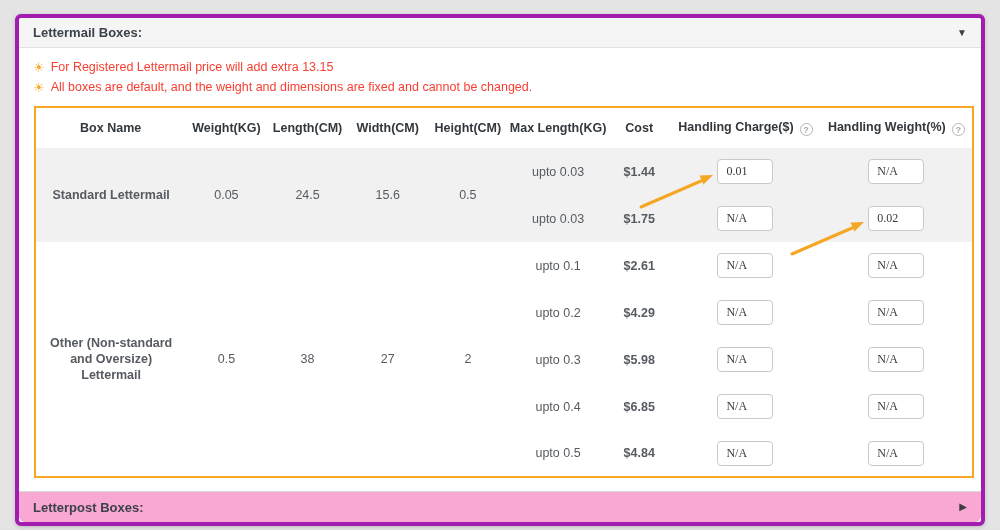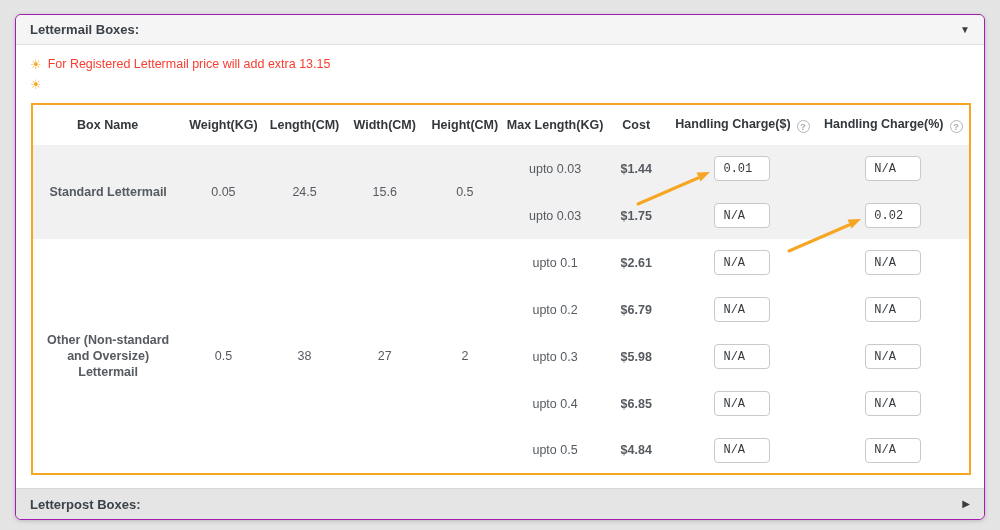--- a/index.html
+++ b/index.html
@@ -7,21 +7,21 @@
   body {
     background:#e4e4e4;
     font-family:"Liberation Sans","DejaVu Sans",sans-serif;
     overflow:hidden;
   }
   #app { position:relative; width:1000px; height:530px; }
 
   .panel {
     position:absolute; left:15px; top:14px; width:970px;
     background:#ffffff;
-    border:1px solid #a21caf;
+    border:4px solid #a21caf;
     border-radius:6px;
     box-shadow:0 1px 4px rgba(0,0,0,0.18);
   }
   .panel-header {
     height:30px;
     display:flex; align-items:center; justify-content:space-between;
     padding:0 14px;
     background:#f5f5f5;
     border-bottom:1px solid #e2e2e2;
     border-radius:6px 6px 0 0;
@@ -54,36 +54,36 @@
   td.box-name {
     text-align:left; padding:0 8px 0 9px; font-weight:bold; color:#4b5157;
     line-height:1.3;
     margin-left:36px;
   }
   td.cost { font-weight:bold; color:#3d4247; }
   input.hc-input {
     width:56px; height:25px;
     border:1px solid #c9c9c9; border-radius:4px;
     background:#ffffff; color:#35393d;
-    font-size:12px; font-family:Liberation Mono, monospace;
+    font-size:12px; font-family:Liberation Serif, serif;
     padding:0 4px 0 8px;
     outline:none;
   }
   .help-icon {
     display:inline-flex; align-items:center; justify-content:center;
     width:13px; height:13px; margin-left:6px;
     border:1px solid #b4b4b4; border-radius:50%;
     color:#ababab; font-size:9px; font-weight:bold;
     vertical-align:-2px; cursor:pointer;
   }
   .panel-footer {
     height:31px;
     display:flex; align-items:center; justify-content:space-between;
     padding:0 14px;
-    background:#e5e5e5;
+    background:#f9a8d4;
     border-top:1px solid #d8d8d8;
     border-radius:0 0 6px 6px;
     cursor:pointer;
   }
   .arrow-svg { position:absolute; pointer-events:none; }
 </style>
 </head>
 <body>
 
 <div id="app">
@@ -94,20 +94,21 @@
       <span class="tri-icon">▼</span>
     </header>
 
     <div class="notices">
       <div class="notice">
         <span class="sun-icon">☀</span>
         <span class="notice-text">For Registered Lettermail price will add extra 13.15</span>
       </div>
       <div class="notice">
         <span class="sun-icon">☀</span>
+        <span class="notice-text">All boxes are default, and the weight and dimensions are fixed and cannot be changed.</span>
       </div>
     </div>
 
     <div class="table-wrap">
       <table class="boxes">
         <colgroup id="colgroup">
             <col style="width: 150px;">
             <col style="width: 82px;">
             <col style="width: 80px;">
             <col style="width: 80px;">
@@ -120,21 +121,21 @@
         <thead>
             <tr id="head-row">
               <th><span>Box Name</span></th>
               <th><span>Weight(KG)</span></th>
               <th><span>Length(CM)</span></th>
               <th><span>Width(CM)</span></th>
               <th><span>Height(CM)</span></th>
               <th><span>Max Length(KG)</span></th>
               <th><span>Cost</span></th>
               <th><span>Handling Charge($)</span><span class="help-icon">?</span></th>
-              <th><span>Handling Charge(%)</span><span class="help-icon">?</span></th>
+              <th><span>Handling Weight(%)</span><span class="help-icon">?</span></th>
             </tr>
           </thead>
         <tbody id="body-rows">
             <tr>
               <td class="box-name shaded" rowspan="2">Standard Lettermail</td>
               <td class="shaded" rowspan="2">0.05</td>
               <td class="shaded" rowspan="2">24.5</td>
               <td class="shaded" rowspan="2">15.6</td>
               <td class="shaded" rowspan="2">0.5</td>
               <td class="shaded">upto 0.03</td>
@@ -154,21 +155,21 @@
               <td rowspan="5">38</td>
               <td rowspan="5">27</td>
               <td rowspan="5">2</td>
               <td>upto 0.1</td>
               <td class="cost">$2.61</td>
               <td><input type="text" class="hc-input" value="N/A" style=""></td>
               <td><input type="text" class="hc-input" value="N/A" style=""></td>
             </tr>
             <tr>
               <td>upto 0.2</td>
-              <td class="cost">$6.79</td>
+              <td class="cost">$4.29</td>
               <td><input type="text" class="hc-input" value="N/A" style=""></td>
               <td><input type="text" class="hc-input" value="N/A" style=""></td>
             </tr>
             <tr>
               <td>upto 0.3</td>
               <td class="cost">$5.98</td>
               <td><input type="text" class="hc-input" value="N/A" style=""></td>
               <td><input type="text" class="hc-input" value="N/A" style=""></td>
             </tr>
             <tr>

